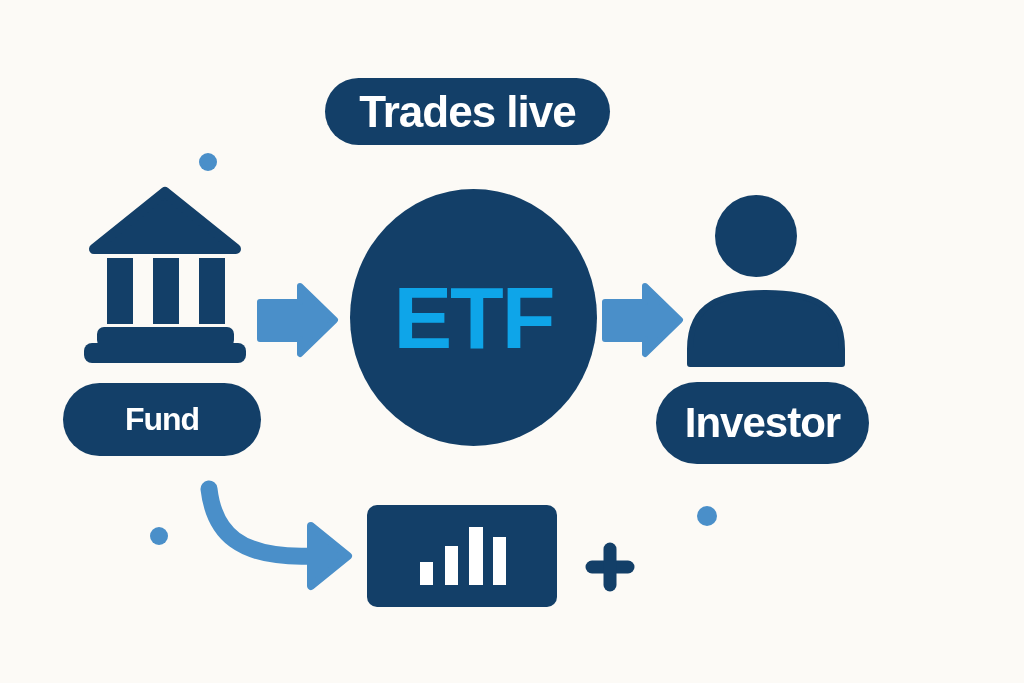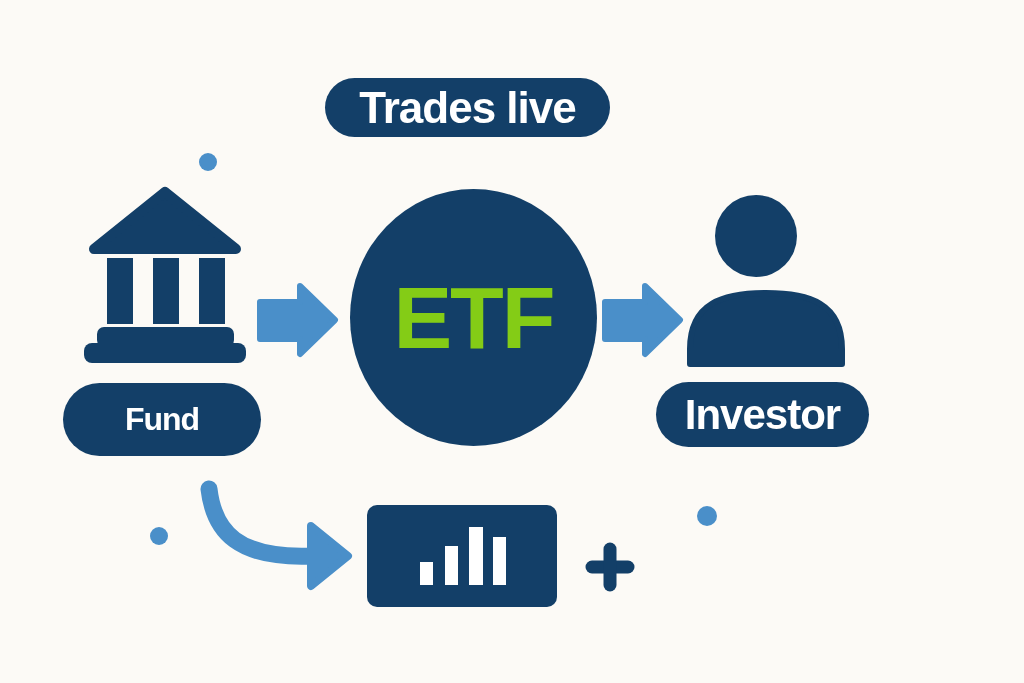--- a/index.html
+++ b/index.html
@@ -13,30 +13,30 @@
   .shapes{position:absolute;left:0;top:0;width:1024px;height:683px;}
   .pill{
     position:absolute;
     background:#133f68;
     border-radius:999px;
     display:flex;align-items:center;justify-content:center;
     color:#ffffff;
     font-weight:bold;
     letter-spacing:-1px;
   }
-  .badge-pill{left:325px;top:78px;width:285px;height:59px;font-size:44px;}
+  .badge-pill{left:325px;top:78px;width:285px;height:67px;font-size:44px;}
   .fund-pill{left:63px;top:383px;width:198px;height:73px;font-size:32px;}
-  .investor-pill{left:656px;top:382px;width:213px;height:65px;font-size:42px;}
+  .investor-pill{left:656px;top:382px;width:213px;height:82px;font-size:42px;}
   .etf-circle{
     position:absolute;
     left:350px;top:189px;width:247px;height:257px;
     background:#133f68;
     border-radius:50%;
     display:flex;align-items:center;justify-content:center;
-    color:#84cc16;
+    color:#0ea5e9;
     font-weight:bold;
     font-size:88px;
     letter-spacing:-2px;
   }
 </style>
 </head>
 <body>
 
 <div class="canvas">
 

